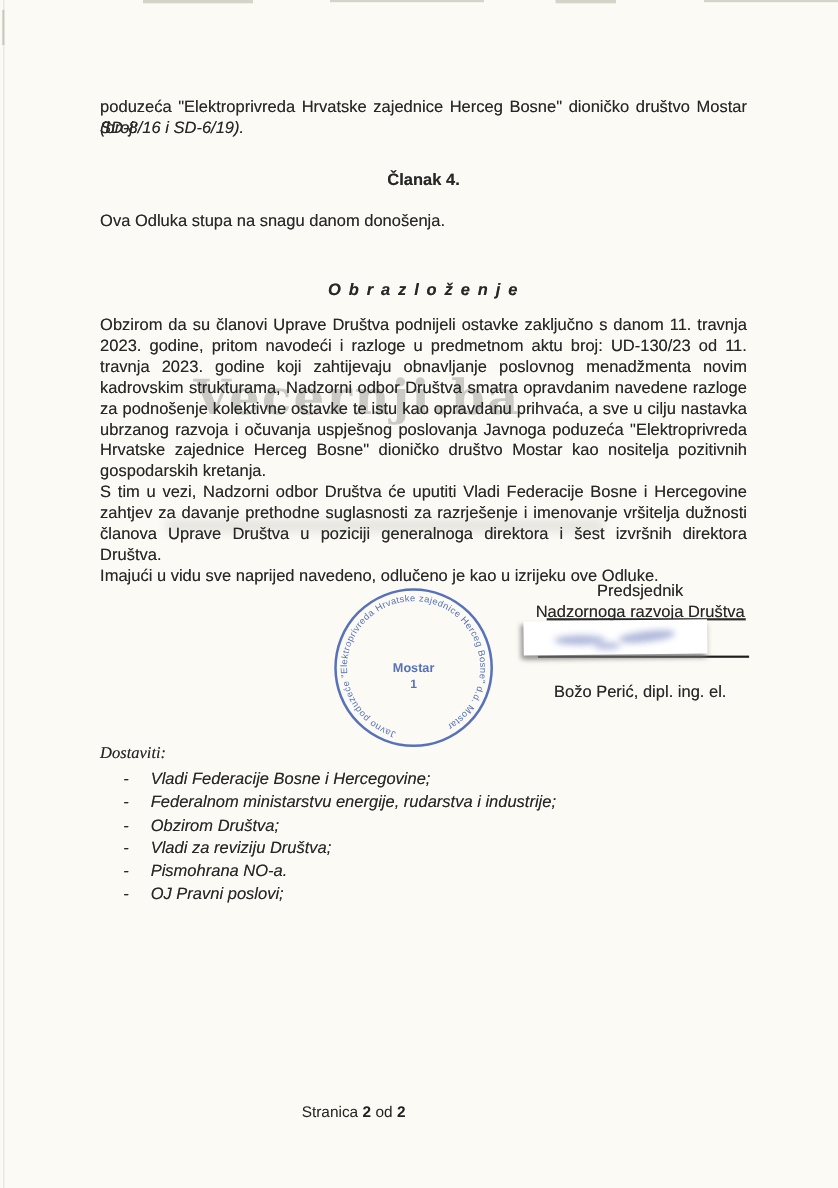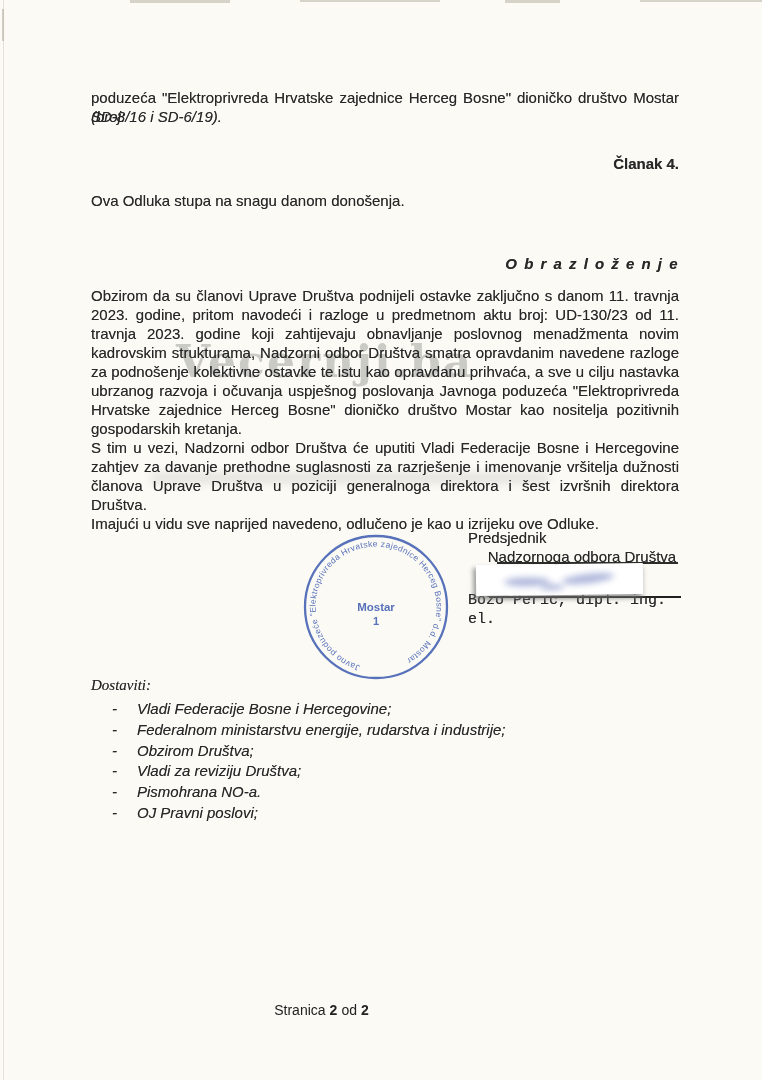--- a/index.html
+++ b/index.html
@@ -17,21 +17,21 @@
   .txt {
     position: absolute;
     font-size: 15px;
     line-height: 18.5px;
     color: #272727;
     text-shadow: 0 0 0.5px rgba(40,40,40,0.55);
     z-index: 2;
   }
   .it { font-style: italic; }
   .b  { font-weight: bold; }
-  .center { text-align: right; }
+  .center { text-align: center; }
 
   
   .scan-streak { position: absolute; background: #a9a394; opacity: 0.45; z-index: 1; }
   .edge-line { position: absolute; left: 3px; top: 0; width: 1px; height: 1080px; background: #cfccc2; opacity: 0.55; z-index: 1; }
   .edge-mark { position: absolute; left: 2px; top: 9px; width: 2px; height: 32px; background: #b5b0a4; opacity: 0.6; z-index: 1; }
 
   
   .watermark {
     position: absolute;
     left: 176px; top: 336px;
@@ -60,39 +60,39 @@
   .intro-line1 { position: absolute; left: 91px; top: 89px; width: 588px; text-align: justify; text-align-last: justify; }
   .intro-line2 { position: absolute; left: 91px; top: 108px; }
 
   .clanak   { position: absolute; left: 91px; top: 155px; width: 588px; }
   .ova      { position: absolute; left: 91px; top: 192px; }
   .obraz    { position: absolute; left: 91px; top: 255px; width: 588px; letter-spacing: 1.5px; }
   .reason   { position: absolute; left: 91px; top: 286px; width: 588px; line-height: 19px; }
   .reason p { text-align: justify; }
 
   
-  .sig-t1 { position: absolute; left: 468px; top: 529px; width: 228px; text-align: left; }
+  .sig-t1 { position: absolute; left: 468px; top: 529px; width: 228px; text-align: center; }
   .sig-t2 { position: absolute; left: 468px; top: 548px; width: 228px; text-align: center; }
   .sig-underline1 { position: absolute; left: 497px; top: 562px; width: 181px; height: 2px; background: #2c2c2c; z-index: 2; }
   .sig-redaction {
     position: absolute; left: 476px; top: 564px; width: 167px; height: 31px;
     background: #ffffff;
     box-shadow: -3px 3px 4px rgba(110,110,110,0.55), 0 4px 5px rgba(130,130,130,0.45);
     transform: rotate(-0.7deg);
     z-index: 3;
     overflow: hidden;
   }
   .sig-blur1, .sig-blur2, .sig-blur3 {
     position: absolute; background: rgba(100,115,185,0.5); filter: blur(3px); border-radius: 50%;
   }
   .sig-blur1 { left: 28px; top: 13px; width: 46px; height: 9px; }
   .sig-blur2 { left: 86px; top: 10px; width: 52px; height: 10px; transform: rotate(-6deg); }
   .sig-blur3 { left: 64px; top: 20px; width: 24px; height: 6px; }
   .sig-line2 { position: absolute; left: 489px; top: 596px; width: 192px; height: 2px; background: #1f1f1f; z-index: 2; }
-  .sig-name { position: absolute; left: 468px; top: 592px; width: 228px; text-align: left; font-family: Liberation Mono, monospace; }
+  .sig-name { position: absolute; left: 468px; top: 621px; width: 228px; text-align: center; }
 
   
   .stamp { position: absolute; left: 294px; top: 525px; width: 164px; height: 164px; z-index: 2; opacity: 0.92; }
 
   
   .dist-head { position: absolute; left: 91px; top: 676px; font-family: Liberation Serif, serif; }
   .dist-list { position: absolute; left: 91px; top: 700px; width: 500px; }
   .dist-row { height: 20.8px; white-space: nowrap; }
   .dist-dash { display: inline-block; margin-left: 21px; width: 25px; }
 
@@ -122,21 +122,21 @@
   <div class="txt ova">Ova Odluka stupa na snagu danom donošenja.</div>
 
   <div class="txt obraz center b it">O b r a z l o ž e n j e</div>
   <div class="txt reason">
     <p>Obzirom da su članovi Uprave Društva podnijeli ostavke zaključno s danom 11. travnja 2023. godine, pritom navodeći i razloge u predmetnom aktu broj: UD-130/23 od 11. travnja 2023. godine koji zahtijevaju obnavljanje poslovnog menadžmenta novim kadrovskim strukturama, Nadzorni odbor Društva smatra opravdanim navedene razloge za podnošenje kolektivne ostavke te istu kao opravdanu prihvaća, a sve u cilju nastavka ubrzanog razvoja i očuvanja uspješnog poslovanja Javnoga poduzeća "Elektroprivreda Hrvatske zajednice Herceg Bosne" dioničko društvo Mostar kao nositelja pozitivnih gospodarskih kretanja.</p>
     <p>S tim u vezi, Nadzorni odbor Društva će uputiti Vladi Federacije Bosne i Hercegovine zahtjev za davanje prethodne suglasnosti za razrješenje i imenovanje vršitelja dužnosti članova Uprave Društva u poziciji generalnoga direktora i šest izvršnih direktora Društva.</p>
     <p>Imajući u vidu sve naprijed navedeno, odlučeno je kao u izrijeku ove Odluke.</p>
   </div>
 
   <div class="txt sig-t1">Predsjednik</div>
-  <div class="txt sig-t2">Nadzornoga odbora Društva</div>
+  <div class="txt sig-t2">Nadzornoga razvoja Društva</div>
   <div class="sig-underline1"></div>
   <div class="sig-redaction">
     <div class="sig-blur1"></div>
     <div class="sig-blur2"></div>
     <div class="sig-blur3"></div>
   </div>
   <div class="sig-line2"></div>
   <div class="txt sig-name">Božo Perić, dipl. ing. el.</div>
 
   <svg class="stamp" viewBox="0 0 164 164">

